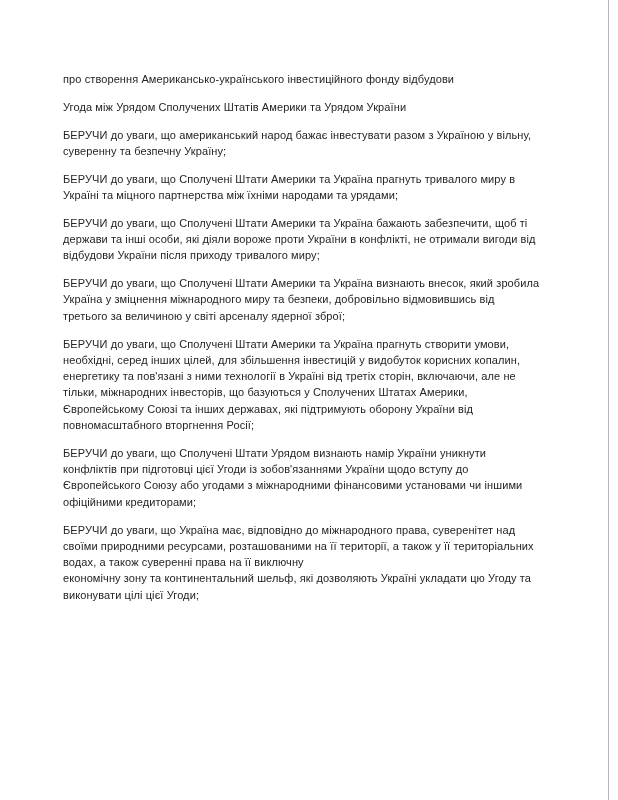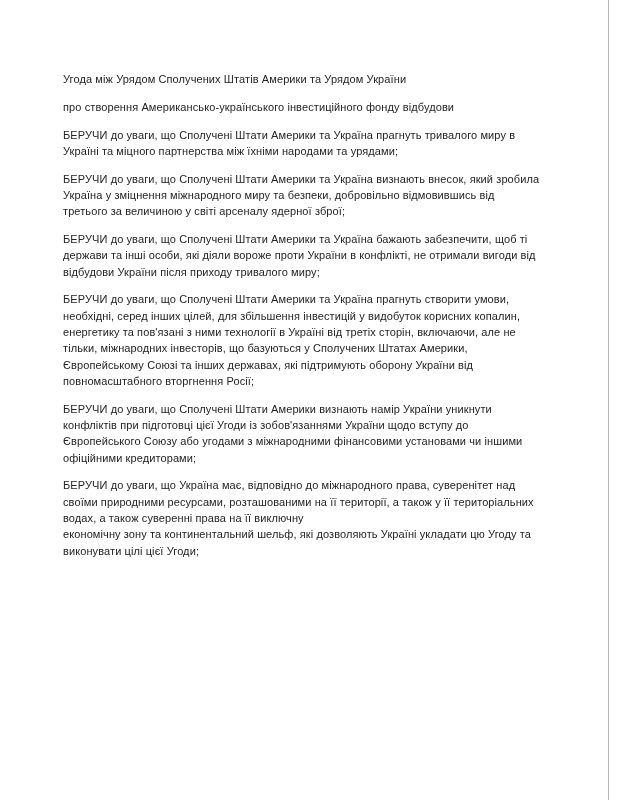--- a/index.html
+++ b/index.html
@@ -32,37 +32,39 @@
     top: 0;
     width: 1px;
     height: 800px;
     background: #b5b5b5;
   }
 </style>
 </head>
 <body>
 
 <div class="doc-page">
+  <p>про створення Американсько-українського інвестиційного фонду відбудови</p>
   <p>Угода між Урядом Сполучених Штатів Америки та Урядом України</p>
-  <p>про створення Американсько-українського інвестиційного фонду відбудови</p>
+  <p>БЕРУЧИ до уваги, що американський народ бажає інвестувати разом з Україною у вільну,
+суверенну та безпечну Україну;</p>
   <p>БЕРУЧИ до уваги, що Сполучені Штати Америки та Україна прагнуть тривалого миру в
 Україні та міцного партнерства між їхніми народами та урядами;</p>
+  <p>БЕРУЧИ до уваги, що Сполучені Штати Америки та Україна бажають забезпечити, щоб ті
+держави та інші особи, які діяли вороже проти України в конфлікті, не отримали вигоди від
+відбудови України після приходу тривалого миру;</p>
   <p>БЕРУЧИ до уваги, що Сполучені Штати Америки та Україна визнають внесок, який зробила
 Україна у зміцнення міжнародного миру та безпеки, добровільно відмовившись від
 третього за величиною у світі арсеналу ядерної зброї;</p>
-  <p>БЕРУЧИ до уваги, що Сполучені Штати Америки та Україна бажають забезпечити, щоб ті
-держави та інші особи, які діяли вороже проти України в конфлікті, не отримали вигоди від
-відбудови України після приходу тривалого миру;</p>
   <p>БЕРУЧИ до уваги, що Сполучені Штати Америки та Україна прагнуть створити умови,
 необхідні, серед інших цілей, для збільшення інвестицій у видобуток корисних копалин,
 енергетику та пов'язані з ними технології в Україні від третіх сторін, включаючи, але не
 тільки, міжнародних інвесторів, що базуються у Сполучених Штатах Америки,
 Європейському Союзі та інших державах, які підтримують оборону України від
 повномасштабного вторгнення Росії;</p>
-  <p>БЕРУЧИ до уваги, що Сполучені Штати Америки визнають намір України уникнути
+  <p>БЕРУЧИ до уваги, що Сполучені Штати Урядом визнають намір України уникнути
 конфліктів при підготовці цієї Угоди із зобов'язаннями України щодо вступу до
 Європейського Союзу або угодами з міжнародними фінансовими установами чи іншими
 офіційними кредиторами;</p>
   <p>БЕРУЧИ до уваги, що Україна має, відповідно до міжнародного права, суверенітет над
 своїми природними ресурсами, розташованими на її території, а також у її територіальних
 водах, а також суверенні права на її виключну
 економічну зону та континентальний шельф, які дозволяють Україні укладати цю Угоду та
 виконувати цілі цієї Угоди;</p>
 </div>
 

